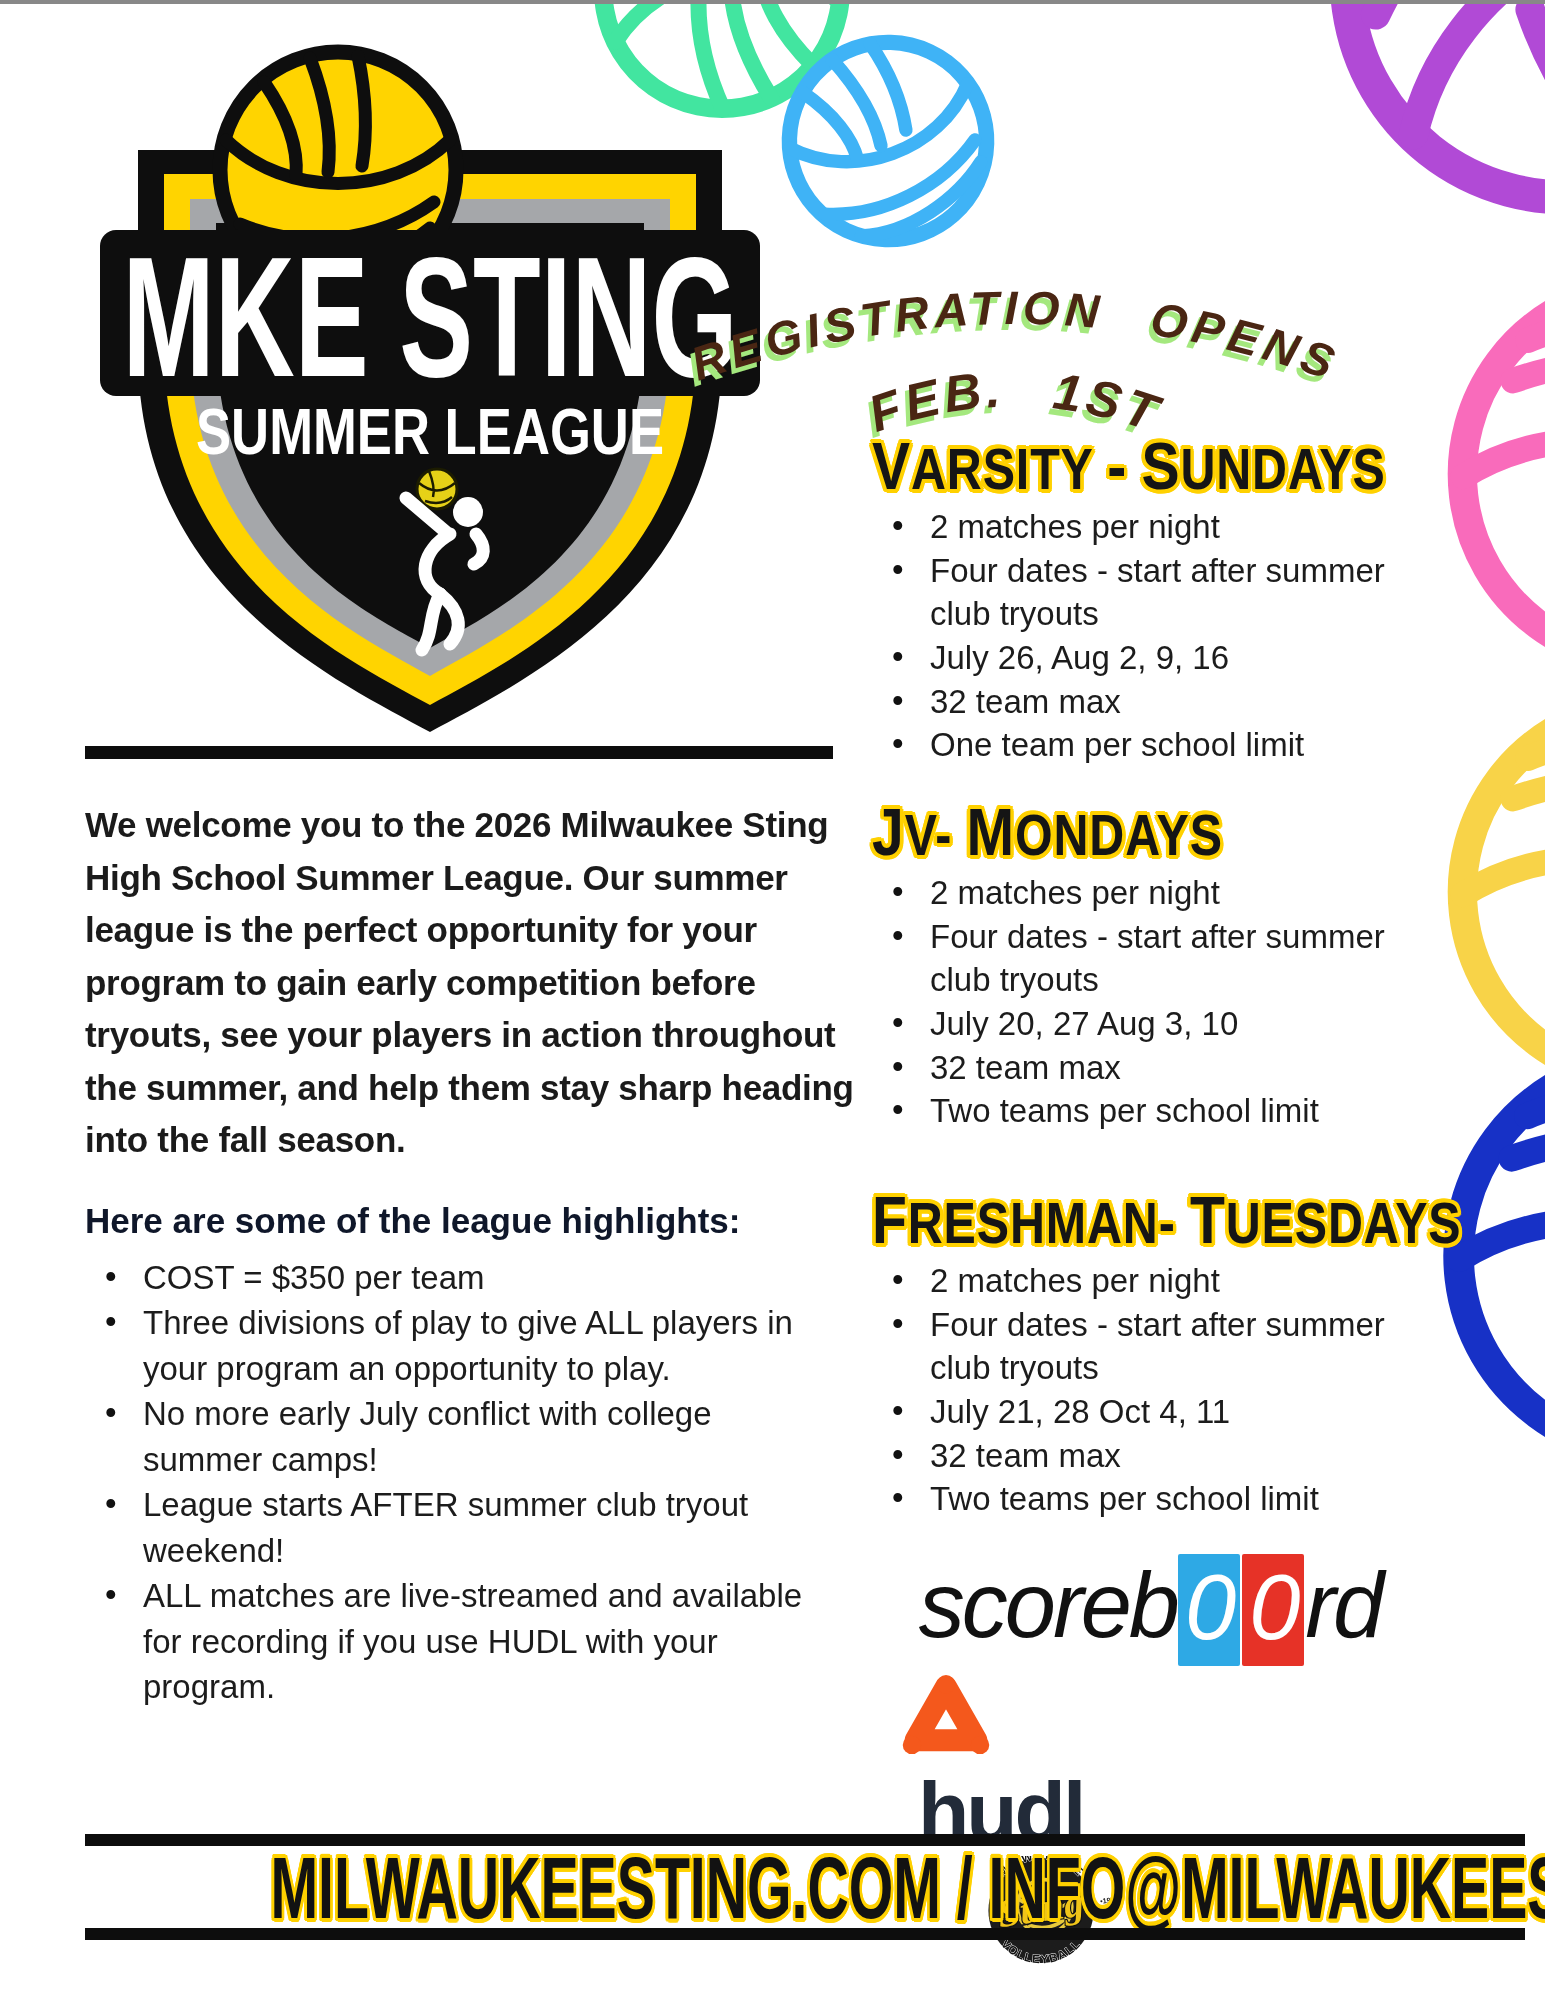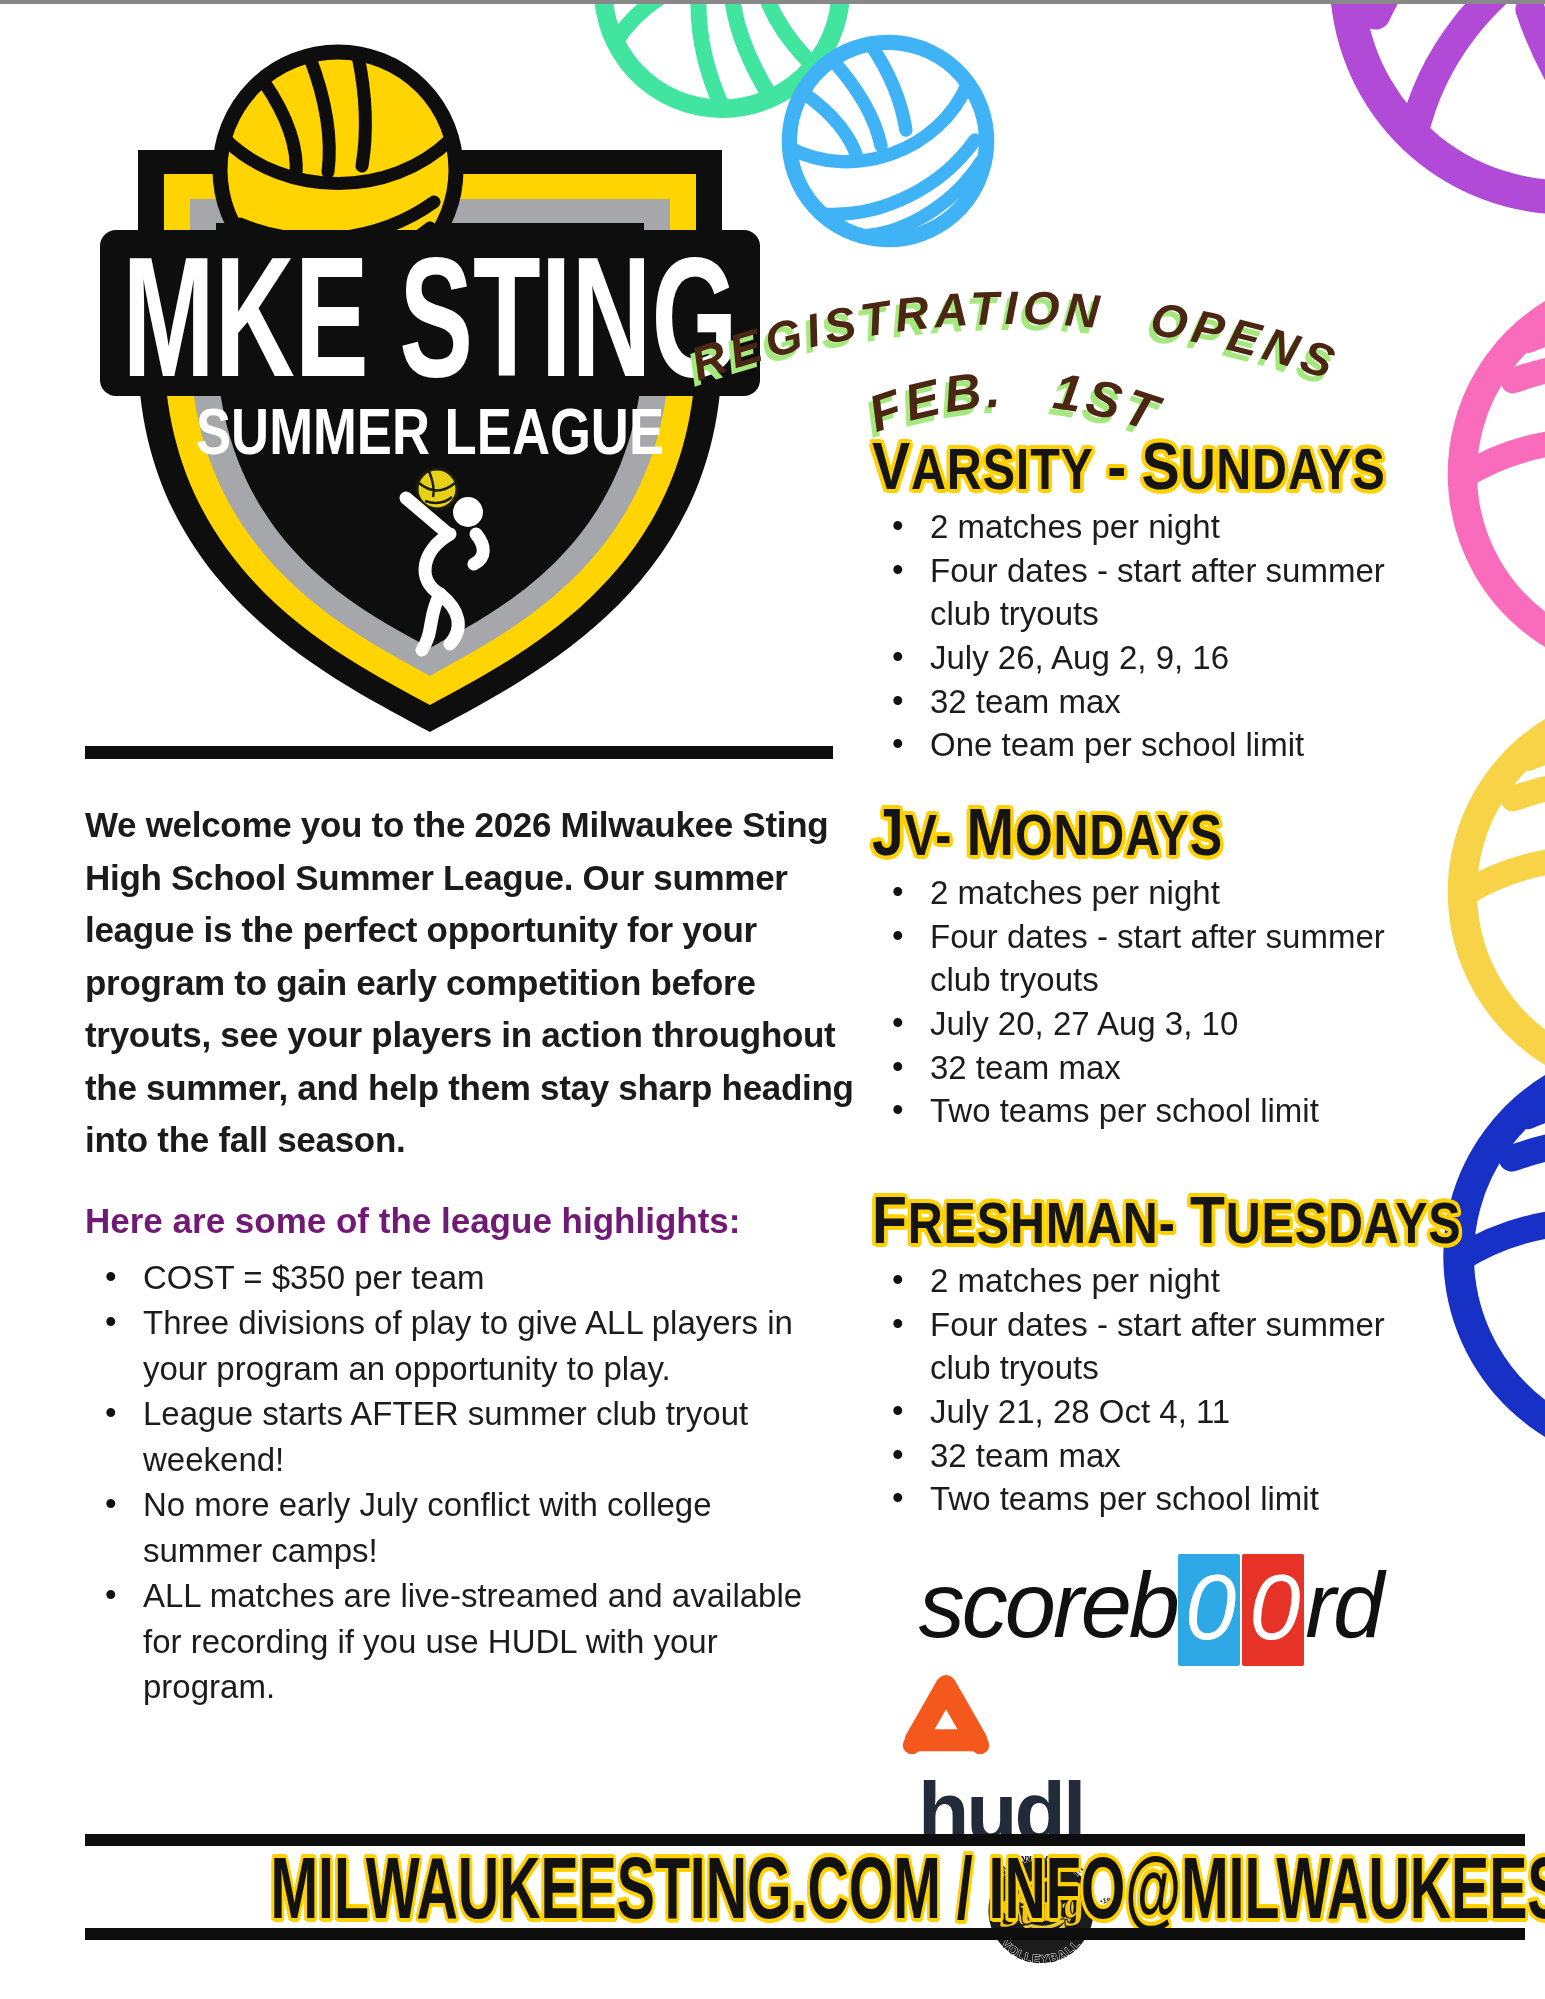--- a/index.html
+++ b/index.html
@@ -15,21 +15,21 @@
   .bar{position:absolute; background:#0d0d0d;}
   .bar.divider{left:85px; top:742px; width:748px; height:13px;}
   .bar.footer-top{left:85px; top:1830px; width:1440px; height:12px;}
   .bar.footer-bottom{left:85px; top:1924px; width:1440px; height:12px;}
   
   .left-col{position:absolute; left:85px; top:795px; width:770px; color:#1e1e1e;}
   .intro{
     margin:0 0 34px 0; font-size:35px; font-weight:bold; line-height:1.5;
     letter-spacing:-0.3px; color:#1b1b1b;
   }
-  .hl-heading{margin:0 0 14px 0; font-size:35px; font-weight:bold; color:#701a75;}
+  .hl-heading{margin:0 0 14px 0; font-size:35px; font-weight:bold; color:#0f172a;}
   ul.blist{list-style:none; margin:0; padding:0 40px 0 58px;}
   ul.blist li{position:relative; font-size:33px; line-height:1.38; color:#1c1c1c; margin:0;}
   ul.blist li::before{content:"•"; position:absolute; left:-38px; top:-1px; font-size:33px; color:#111;}
   
   .division{position:absolute; left:872px; width:600px;}
   .division ul.blist{padding:2px 0 0 58px; width:520px; box-sizing:border-box;}
   .division ul.blist li{line-height:1.32;}
   .div-h{
     margin:0; font-size:57px; font-weight:800; color:#151515; white-space:nowrap;
     transform:scaleX(.85); transform-origin:left bottom; letter-spacing:1px; line-height:1.12;
@@ -194,22 +194,22 @@
       <li>Two teams per school limit</li>
     </ul>
   </section>
 
   <div class="left-col">
     <p class="intro">We welcome you to the 2026 Milwaukee Sting High School Summer League. Our summer league is the perfect opportunity for your program to gain early competition before tryouts, see your players in action throughout the summer, and help them stay sharp heading into the fall season.</p>
     <h3 class="hl-heading">Here are some of the league highlights:</h3>
     <ul class="blist">
       <li>COST = $350 per team</li>
       <li>Three divisions of play to give ALL players in your program an opportunity to play.</li>
+      <li>No more early July conflict with college summer camps!</li>
       <li>League starts AFTER summer club tryout weekend!</li>
-      <li>No more early July conflict with college summer camps!</li>
       <li>ALL matches are live-streamed and available for recording if you use HUDL with your program.</li>
     </ul>
   </div>
 
   <div class="scoreboard"><span>scoreb</span><span class="zbox blue">0</span><span class="zbox red">0</span><span>rd</span></div>
 
   <div class="hudl-row">
     <svg width="92" height="98" viewBox="0 0 100 106">
       <path d="M 50,16 L 83,74 L 17,74 Z" fill="none" stroke="#F4581C" stroke-width="24" stroke-linejoin="round"></path>
       <circle cx="50" cy="13" r="10" fill="#F4581C"></circle>

